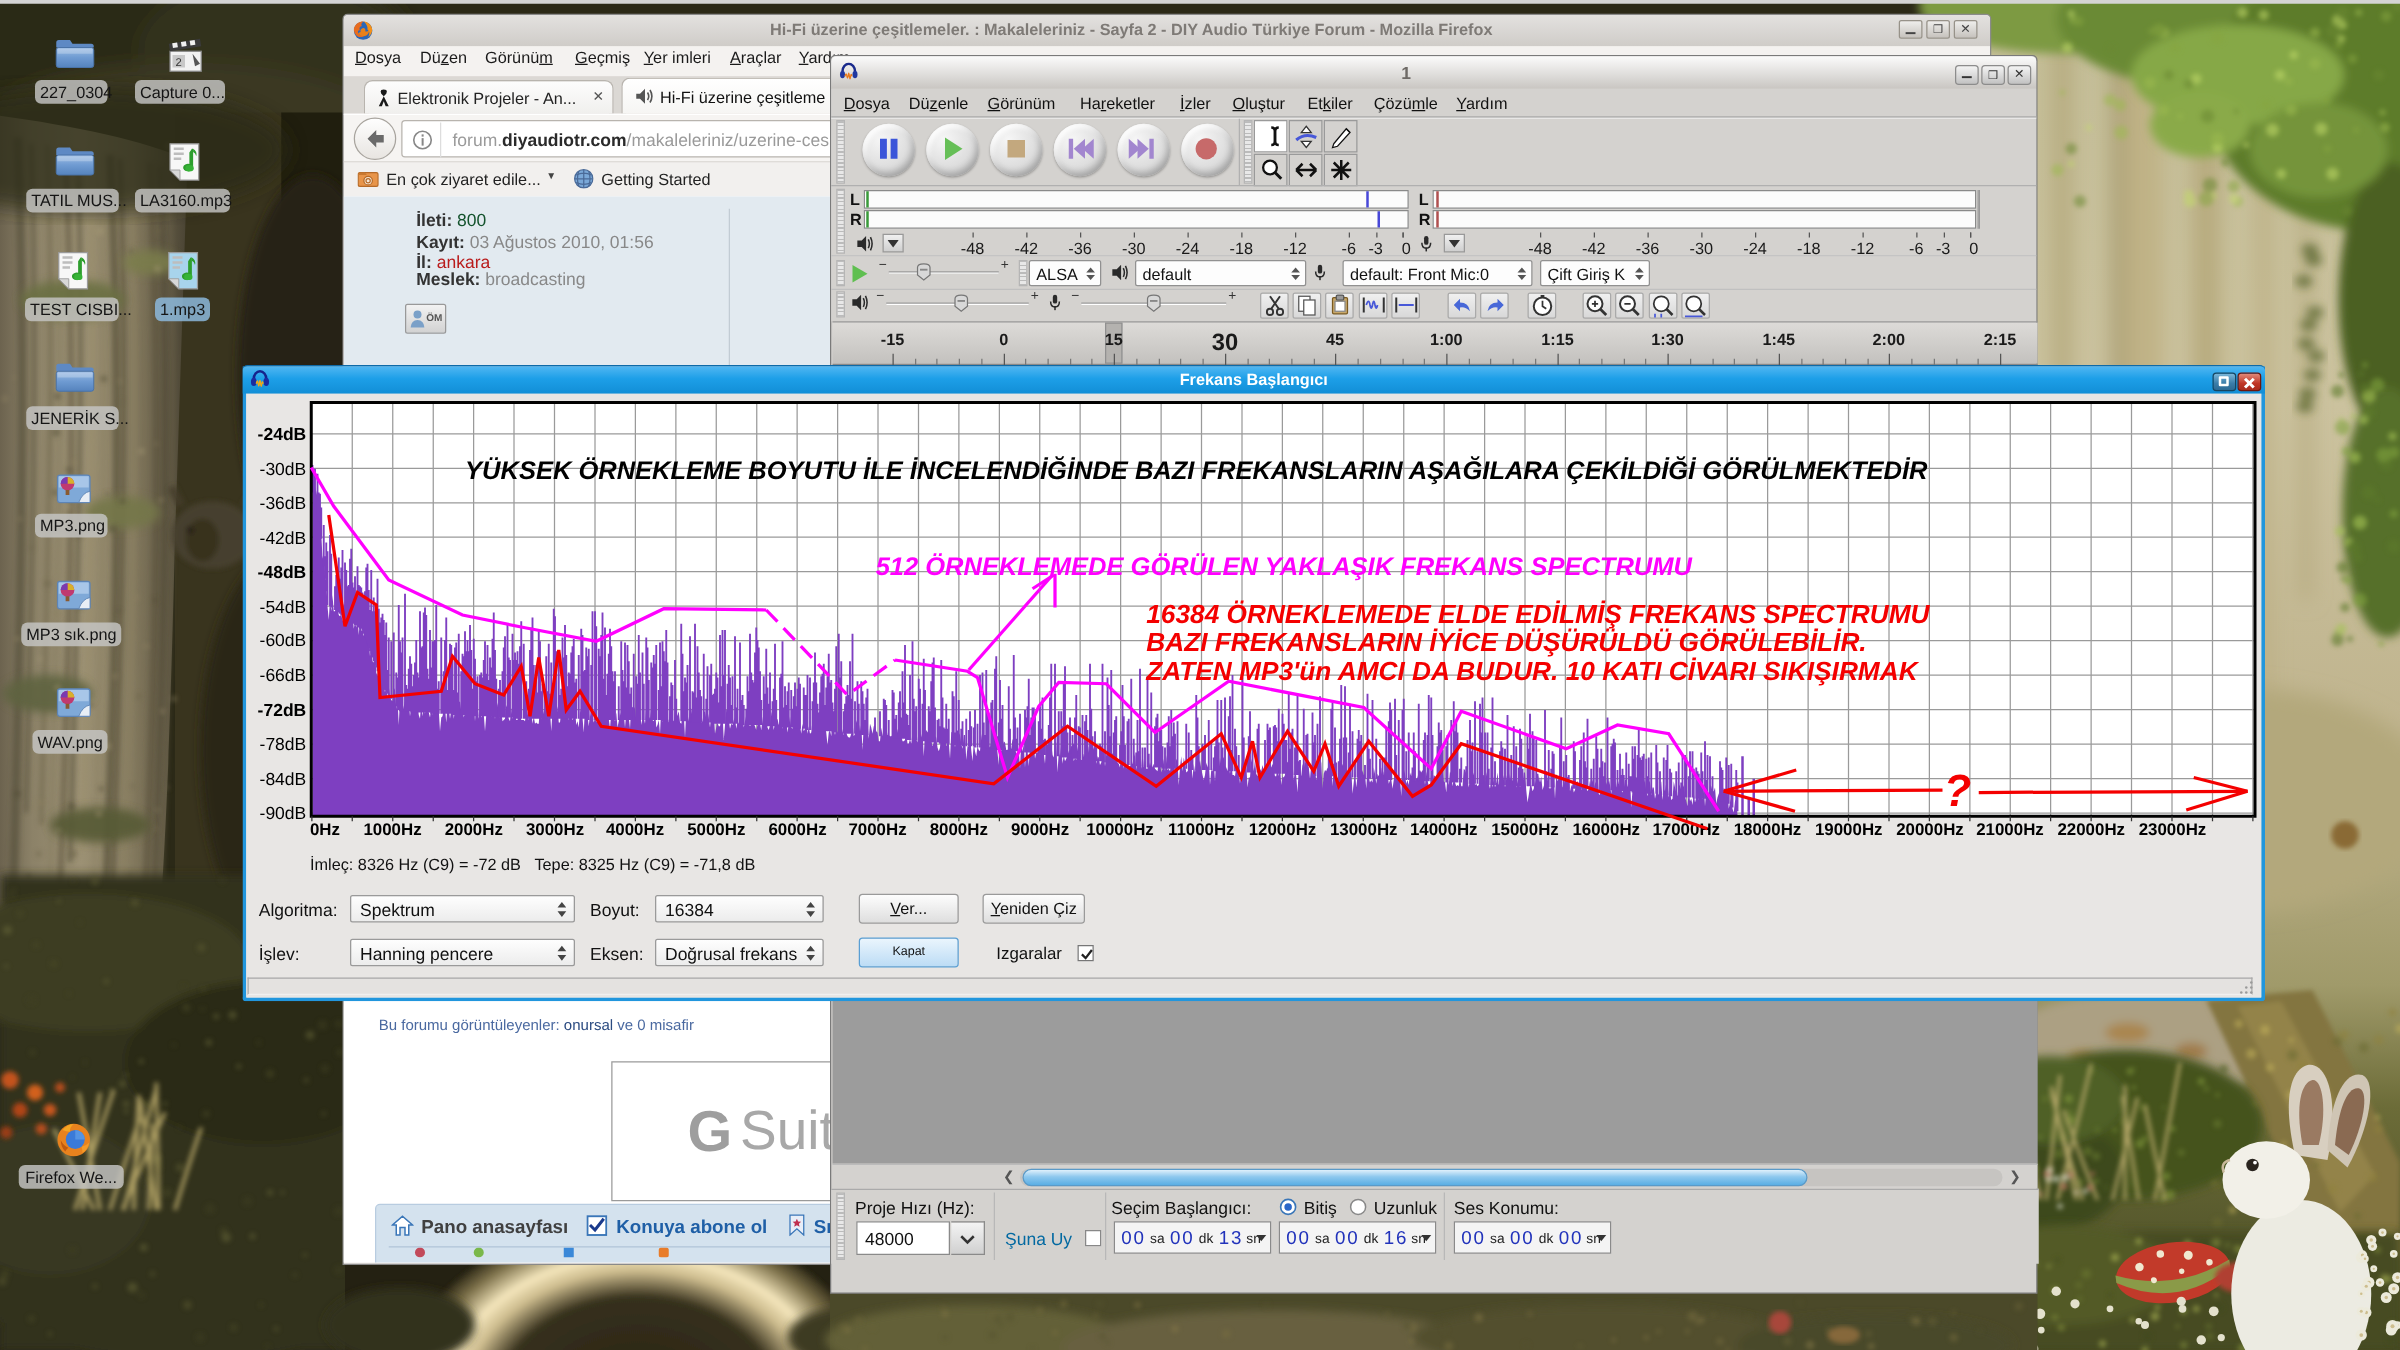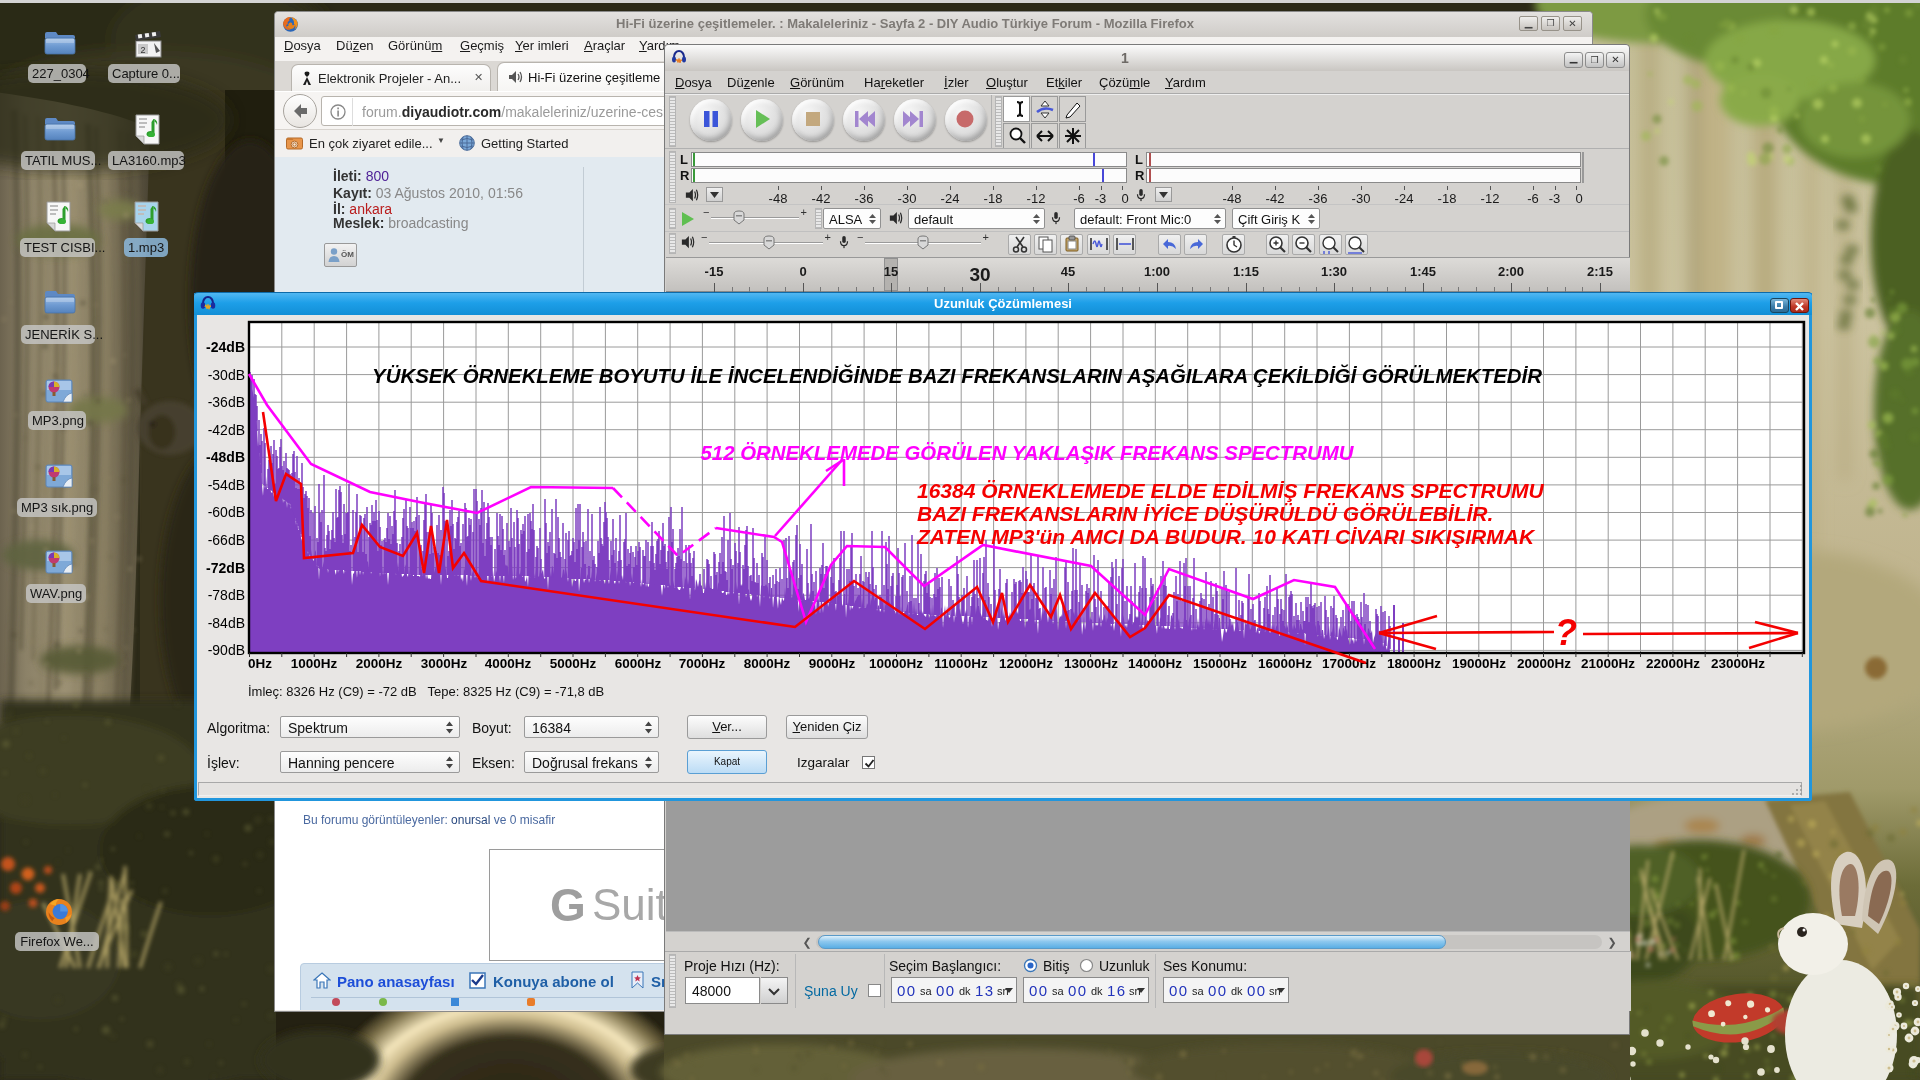--- a/index.html
+++ b/index.html
@@ -1063,21 +1063,21 @@
           <circle cx="8" cy="8" r="7.3" fill="#7aa8d8" stroke="#4a6a98"></circle>
           <path d="M2,5 Q8,2 14,5 M2,11 Q8,14 14,11 M8,0.7 L8,15.3 M1,8 L15,8" stroke="#4a6a98" fill="none" stroke-width="1"></path>
           <path d="M4,1.8 Q2,8 4,14" stroke="#4a6a98" fill="none" stroke-width="1"></path>
           <path d="M12,1.8 Q14,8 12,14" stroke="#4a6a98" fill="none" stroke-width="1"></path>
         </svg>
   <span class="abs" style="left:206px;top:6px;font-size:13px;color:#222">Getting Started</span>
  </div>
 
  <div class="abs" style="left:0px;top:145px;width:1317px;height:853px;background:#ffffff;overflow:hidden">
   <div class="abs" style="left:0;top:0;width:100%;height:160px;background:#e2eaf0">
-   <div class="abs" style="left:58px;top:11px;font-size:14px;color:#333"><b>İleti:</b> <span style="color:#4c1d95">800</span></div>
+   <div class="abs" style="left:58px;top:11px;font-size:14px;color:#333"><b>İleti:</b> <span style="color:#14532d">800</span></div>
    <div class="abs" style="left:58px;top:28px;font-size:14px;color:#333"><b>Kayıt:</b> <span style="color:#888">03 Ağustos 2010, 01:56</span></div>
    <div class="abs" style="left:58px;top:44px;font-size:14px;color:#333"><b>İl:</b> <span style="color:#b91c1c">ankara</span></div>
    <div class="abs" style="left:58px;top:58px;font-size:14px;color:#333"><b>Meslek:</b> <span style="color:#888">broadcasting</span></div>
    <div class="abs" style="left:49px;top:86px;width:33px;height:24px;background:linear-gradient(#f2f2f2,#d2d2d2);border:1px solid #999;border-radius:2px">
     <svg class="abs" style="left:3px;top:3px" width="13" height="16" viewBox="0 0 13 16">
               <circle cx="6" cy="4.5" r="3.2" fill="#7aa0c8"></circle>
               <path d="M0.5,15 Q1,9 6,9 Q11,9 11.5,15Z" fill="#7aa0c8"></path>
             </svg>
     <span class="abs" style="left:16px;top:6px;font-size:8px;font-weight:bold;color:#555">ÖM</span>
    </div>
@@ -1087,21 +1087,21 @@
   <div class="abs" style="left:0;top:648px;width:100%;height:205px;background:#fff">
    <div class="abs" style="left:28px;top:8px;font-size:12px;color:#4a69a0">Bu forumu görüntüleyenler: <span style="color:#2a4a80">onursal</span> ve 0 misafir</div>
    <div class="abs" style="left:214px;top:44px;width:500px;height:112px;background:#fff;border:1px solid #9a9a9a">
     <span class="abs" style="left:60px;top:28px;font-size:46px;color:#9e9e9e;font-weight:bold">G</span>
     <span class="abs" style="left:102px;top:30px;font-size:44px;color:#a8a8a8">Suite</span>
    </div>
    <div class="abs" style="left:25px;top:158px;width:1290px;height:55px;background:#d4e2ee;border:1px solid #b8cce0;border-radius:4px 4px 0 0">
     <svg class="abs" style="left:12px;top:8px" width="18" height="17" viewBox="0 0 18 17">
               <path d="M9,1 L17,8 L14,8 L14,16 L11,16 L11,10 L7,10 L7,16 L4,16 L4,8 L1,8Z" fill="#fff" stroke="#3a76b8" stroke-width="1.2"></path>
             </svg>
-    <span class="abs" style="left:36px;top:9px;font-size:15px;font-weight:bold;color:#1d4ed8">Pano anasayfası</span>
+    <span class="abs" style="left:36px;top:9px;font-size:15px;font-weight:bold;color:#404040">Pano anasayfası</span>
     <svg class="abs" style="left:168px;top:8px" width="17" height="17" viewBox="0 0 17 17">
               <rect x="1" y="1" width="15" height="15" fill="#fff" stroke="#3a76b8" stroke-width="1.5"></rect>
               <path d="M3,8 L7,12 L14,3" stroke="#1a3a8c" stroke-width="2.4" fill="none"></path>
             </svg>
     <span class="abs" style="left:192px;top:9px;font-size:15px;font-weight:bold;color:#1f5fa6">Konuya abone ol</span>
     <svg class="abs" style="left:330px;top:7px" width="13" height="18" viewBox="0 0 13 18">
               <path d="M1,1 L12,1 L12,17 L6.5,12 L1,17Z" fill="#e8eef8" stroke="#3a76b8"></path>
               <path d="M6.5,4 l1,2.2 2.4,0.2 -1.8,1.6 0.6,2.4 -2.2,-1.3 -2.2,1.3 0.6,-2.4 -1.8,-1.6 2.4,-0.2Z" fill="#c03050"></path>
             </svg>
     <span class="abs" style="left:350px;top:9px;font-size:15px;font-weight:bold;color:#1f5fa6">Sık k</span>
@@ -1594,21 +1594,21 @@
     <div class="win" style="left:194px;top:293px;width:1618px;height:508px;background:#e8e6e4;
  border:3px solid #2196dd;border-top:none;border-radius:0 0 3px 3px">
 <div class="abs" style="left:-3px;top:-1px;width:1618px;height:23px;border-radius:4px 4px 0 0;
  background:linear-gradient(#51b7f2,#1d9fe8 45%,#128ed6);border-top:1px solid #0d6aa8">
  <svg class="abs" style="left:6px;top:3px" width="16" height="16" viewBox="0 0 32 32">
   <path d="M6,14 a10,12 0 0 1 20,0" stroke="#15238c" stroke-width="4" fill="none"></path>
   <ellipse cx="6" cy="19" rx="4.5" ry="6.5" fill="#1a2ba0"></ellipse>
           <ellipse cx="26" cy="19" rx="4.5" ry="6.5" fill="#1a2ba0"></ellipse>
   <path d="M10,22 q2,-9 3,0 q1,7 2,0 q1,-11 2,0 q1,9 2,0 q1,-7 2,0" stroke="#f0a818" stroke-width="2.2" fill="none"></path>
  </svg>
- <div class="abs" style="left:0;top:3px;width:100%;text-align:center;font-size:13px;font-weight:bold;color:#fff">Uzunluk Çözümlemesi</div>
+ <div class="abs" style="left:0;top:3px;width:100%;text-align:center;font-size:13px;font-weight:bold;color:#fff">Frekans Başlangıcı</div>
  <div class="abs" style="left:1576px;top:5px;width:19px;height:15px;border-radius:3px;background:linear-gradient(#7ab6d9,#3a7ca8 60%,#2d6a94);border:1px solid #18455f">
   <div class="abs" style="left:4px;top:2px;width:8px;height:8px;border:2px solid #fff;border-radius:1px"></div>
         </div>
  <div class="abs" style="left:1596px;top:5px;width:19px;height:15px;border-radius:3px;background:linear-gradient(#e08a7a,#c03525 60%,#a82a1c);border:1px solid #6e150c">
   <svg class="abs" style="left:3px;top:2px" width="11" height="11" viewBox="0 0 11 11">
             <path d="M2,2 L9,9 M9,2 L2,9" stroke="#fff" stroke-width="2.4"></path>
           </svg>
         </div>
 </div>
 <svg class="abs" style="left:-3px;top:0" width="1618" height="392" viewBox="0 0 1618 392">

